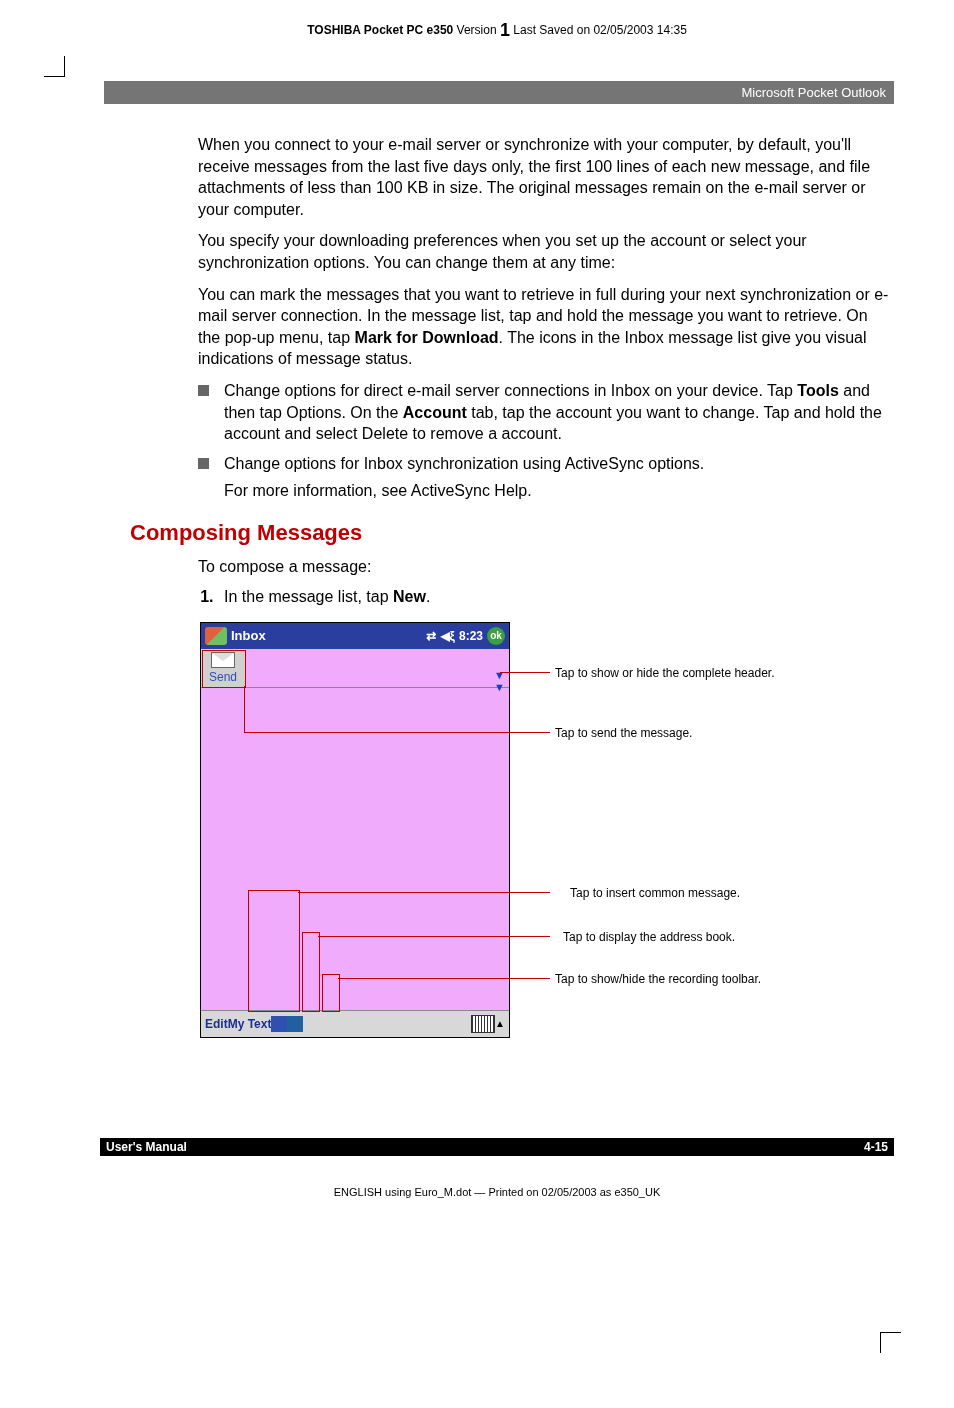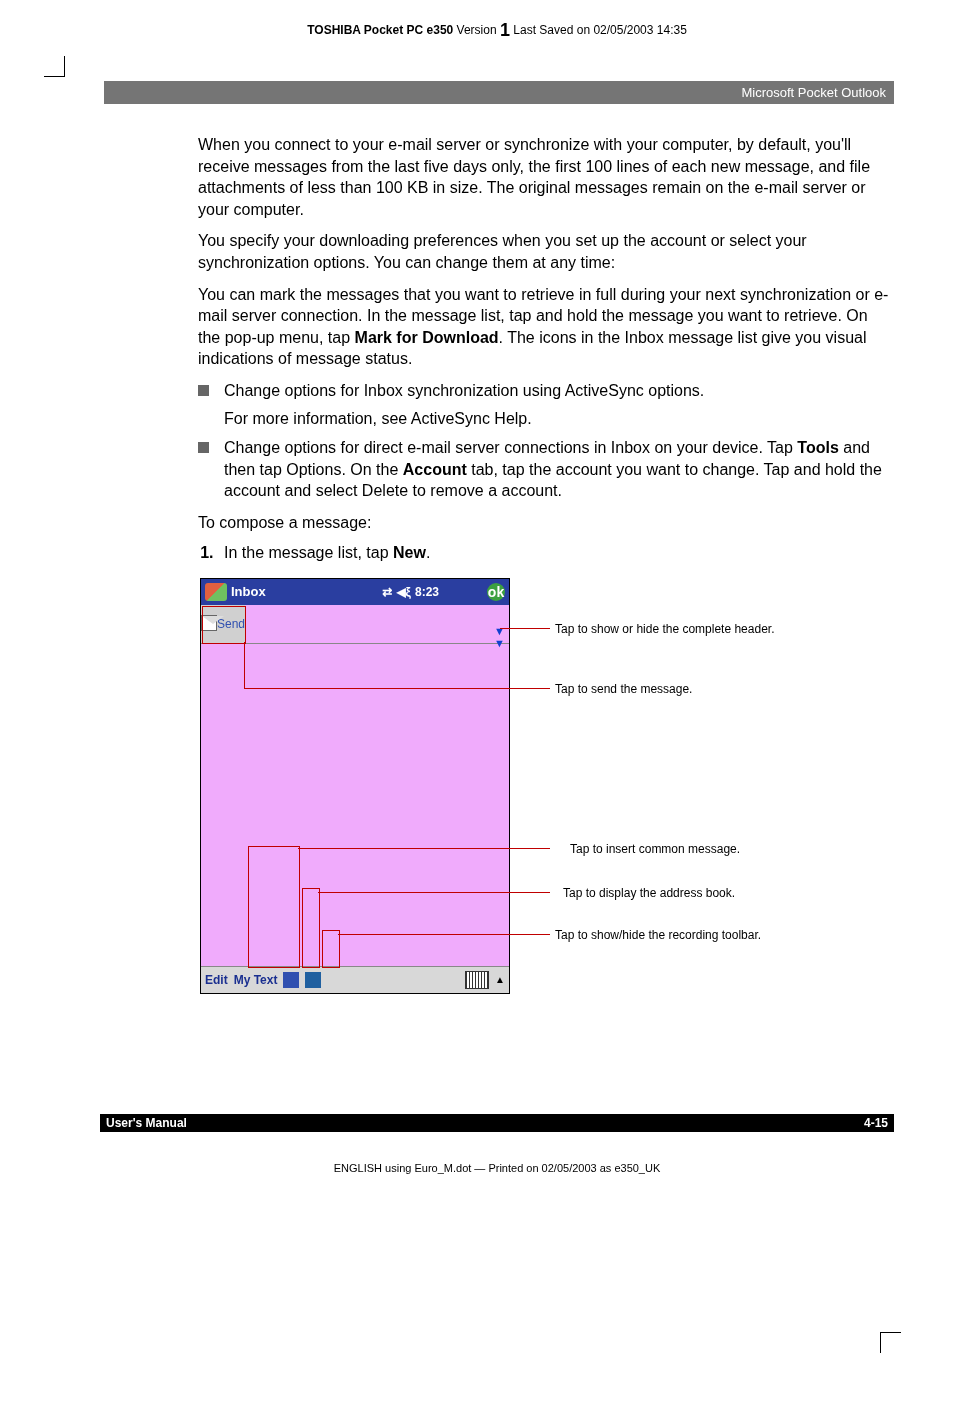--- a/index.html
+++ b/index.html
@@ -102,34 +102,34 @@
     margin: 0 4px;
     background: linear-gradient(135deg,#e06040 0 50%,#6fc060 50% 100%);
     border-radius: 3px;
   }
   .titlebar-title { flex: 1; }
   .titlebar-icons { display: flex; align-items: center; gap: 4px; padding-right: 4px; font-size: 12px; }
   .ok-badge {
     width: 18px; height: 18px; border-radius: 50%;
     background: #3ca040; color: #fff;
     display: flex; align-items: center; justify-content: center;
-    font-size: 14px; font-weight: bold; margin-left: 44px;
+    font-size: 10px; font-weight: bold;
   }
   .compose-header {
     height: 38px;
     border-bottom: 1px solid #888;
     display: flex;
     font-size: 12px;
     position: relative;
   }
   .send-col {
     width: 44px;
     background: #d0d0d0;
     display: flex;
-    flex-direction: row;
+    flex-direction: column;
     align-items: center;
     justify-content: center;
     color: #3050b0;
   }
   .envelope-icon {
     width: 22px; height: 14px;
     border: 1px solid #666;
     background: #fff;
     position: relative;
     margin-bottom: 2px;
@@ -152,21 +152,20 @@
     bottom: 0; left: 0; right: 0;
     height: 26px;
     border-top: 1px solid #888;
     background: #d8d8d8;
     display: flex;
     align-items: center;
     font-size: 12px;
     font-weight: bold;
     color: #1a2f90;
     padding: 0 4px;
-    gap: 6px;
   }
   .kb-icon {
     width: 22px; height: 16px;
     border: 1px solid #333;
     background: repeating-linear-gradient(90deg,#333 0 1px,#fff 1px 3px);
     margin-left: auto;
   }
   .up-tri { font-size: 10px; color: #000; }
   .mini-icon {
     width: 16px; height: 16px;
@@ -197,21 +196,21 @@
   .footer-bar {
     height: 18px;
     background: #000;
     color: #fff;
     font-size: 12px;
     font-weight: bold;
     display: flex;
     justify-content: space-between;
     align-items: center;
     padding: 0 6px;
-    margin-top: 96px;
+    margin-top: 76px;
   }
   .footer-note {
     font-size: 11px;
     text-align: center;
     margin: 30px 0 10px 0;
   }
 </style>
 </head>
 <body>
 
@@ -229,29 +228,30 @@
   <div class="chapter-header">Microsoft Pocket Outlook</div>
 
   <div class="body-text">
     <p class="para">When you connect to your e-mail server or synchronize with your computer, by default, you'll receive messages from the last five days only, the first 100 lines of each new message, and file attachments of less than 100 KB in size. The original messages remain on the e-mail server or your computer.</p>
     <p class="para">You specify your downloading preferences when you set up the account or select your synchronization options. You can change them at any time:</p>
     <p class="para">
       <span>You can mark the messages that you want to retrieve in full during your next synchronization or e-mail server connection. In the message list, tap and hold the message you want to retrieve. On the pop-up menu, tap </span><b>Mark for Download</b><span>. The icons in the Inbox message list give you visual indications of message status.</span>
     </p>
     <ul class="bullet-list">
       <li>
+        <span>Change options for direct e-mail server connections in Inbox on your device. Tap </span><b>Tools</b><span> and then tap Options. On the </span><b>Account</b><span> tab, tap the account you want to change. Tap and hold the account and select Delete to remove a account.</span>
+      </li>
+      <li>
         <span>Change options for Inbox synchronization using ActiveSync options.</span>
         <div style="margin-top:6px;">For more information, see ActiveSync Help.</div>
       </li>
-      <li>
-        <span>Change options for direct e-mail server connections in Inbox on your device. Tap </span><b>Tools</b><span> and then tap Options. On the </span><b>Account</b><span> tab, tap the account you want to change. Tap and hold the account and select Delete to remove a account.</span>
-      </li>
     </ul>
   </div>
 
+  <div class="h2-red">Composing Messages</div>
 
   <div class="body-text">
     <p class="para">To compose a message:</p>
     <ol class="num-list">
       <li>
         <span>In the message list, tap </span><b>New</b><span>.</span>
       </li>
     </ol>
   </div>
 

